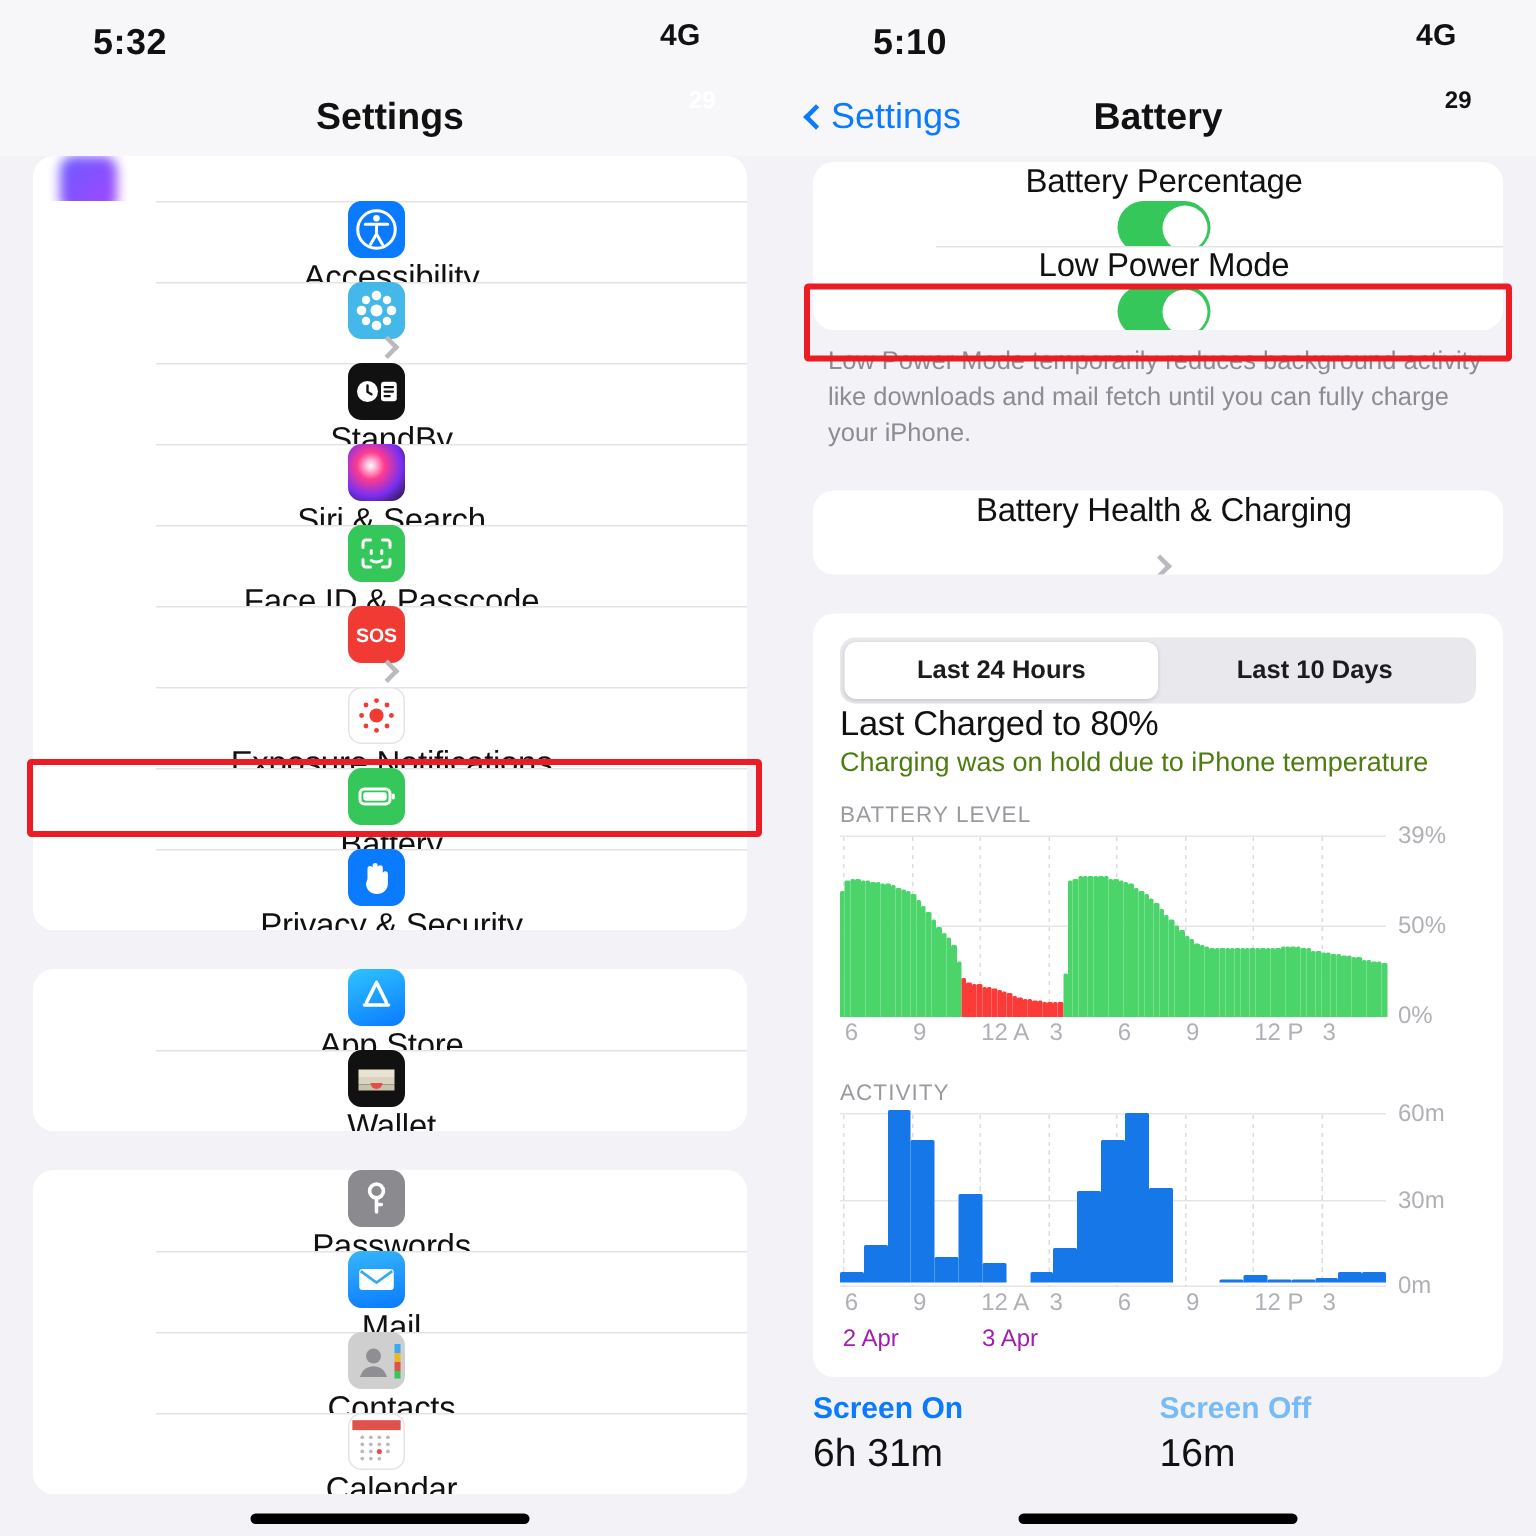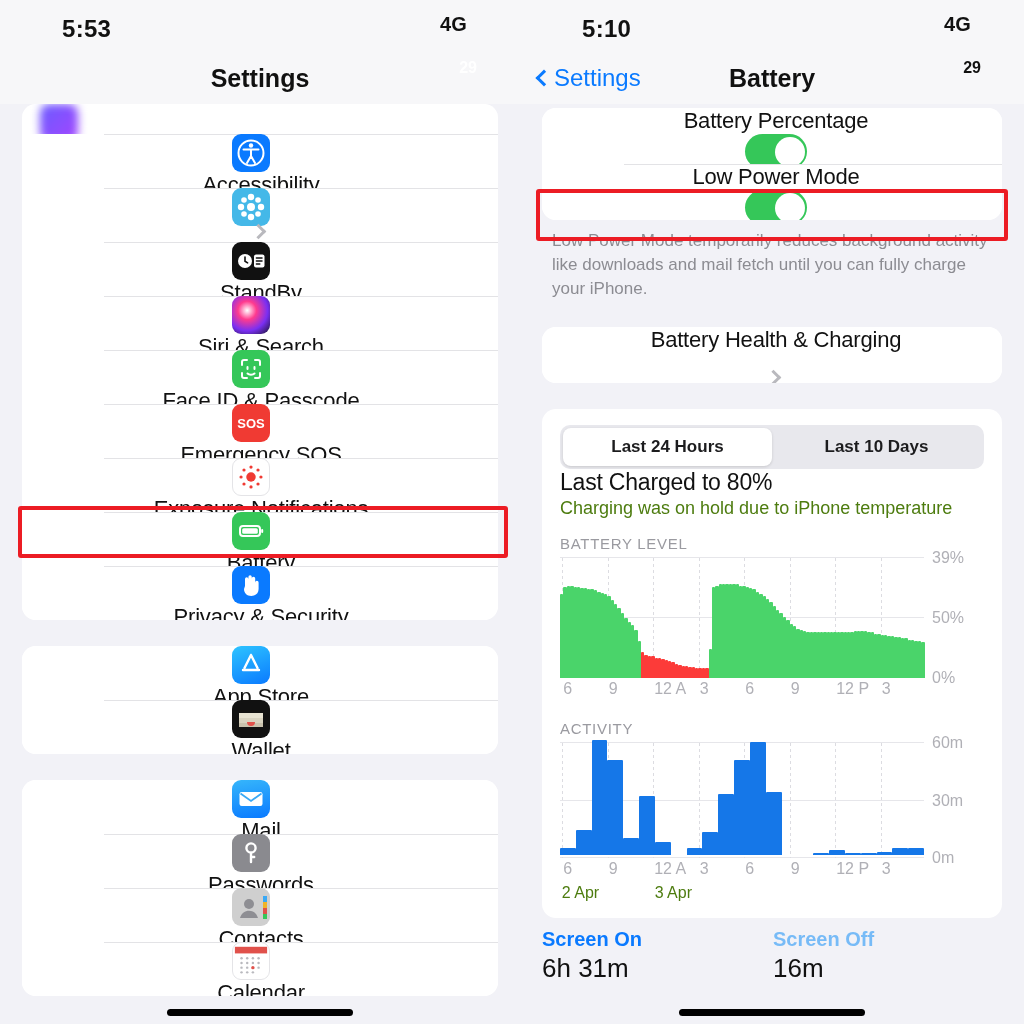--- a/index.html
+++ b/index.html
@@ -168,21 +168,21 @@
   .ylabels span { position: absolute; left: 8px; transform: translateY(-50%); }
   .gridline { position: absolute; left: 0; right: 0; height: 1px; background: #e6e6ea; }
   .vline { position: absolute; top: 0; bottom: 0; width: 1px;
            background: repeating-linear-gradient(to bottom,#dcdce1 0 3px,transparent 3px 6px); }
   .bars { position: absolute; left: 0; right: 0; bottom: 0; top: 0;
           display: flex; align-items: flex-end; gap: 0; }
   .bar { flex: 1; margin: 0 .6px; border-radius: 1px 1px 0 0; }
   .xaxis { position: relative; height: 26px; }
   .xaxis span { position: absolute; font-size: 16px; color: #b0b0b6; transform: translateX(-2px); }
   .dayaxis { position: relative; height: 24px; }
-  .dayaxis span { position: absolute; font-size: 16px; color: #4d7c0f; }
+  .dayaxis span { position: absolute; font-size: 16px; color: #a21caf; }
 
   .stats { display: flex; margin: 10px 20px 0 22px; }
   .stat { flex: 1; }
   .stat .k { font-size: 20px; font-weight: 700; }
   .stat .k.on  { color: #0a7aff; }
   .stat .k.off { color: #77bbf7; }
   .stat .v { font-size: 26px; color: #111; margin-top: 2px; }
 
   .home-indicator {
     position: absolute; bottom: 8px; left: 50%; transform: translateX(-50%);
@@ -191,21 +191,21 @@
   }
 </style>
 </head>
 <body>
 
 <div class="screens">
 
   <div class="phone left">
 
     <div class="statusbar">
-      <div class="status-time">5:53</div>
+      <div class="status-time">5:32</div>
       <div class="status-right">
         <div class="signal">
             <i></i>
             <i></i>
             <i></i>
             <i></i>
           </div>
         <div class="net">4G</div>
         <div class="batt-pill dark">
           <div class="fill"></div>
@@ -284,21 +284,20 @@
                   <path d="M15.5 17v2M22.5 17v2M15.5 23.5c1.6 1.6 5.4 1.6 7 0"></path>
                 </g>
               </svg>
           </div>
           <div class="row-label">Face ID &amp; Passcode</div>
           <div class="chev"></div>
         </div>
 
         <div class="row">
           <div class="app-icon ic-sos">SOS</div>
-          <div class="row-label">Emergency SOS</div>
           <div class="chev"></div>
         </div>
 
         <div class="row">
           <div class="app-icon ic-expo">
             <svg class="glyph" viewBox="0 0 38 38">
                 <circle cx="19" cy="19" r="5" fill="#f03a33"></circle>
                 <g fill="#f03a33">
                   <circle cx="19" cy="8.5" r="1.7"></circle>
                   <circle cx="19" cy="29.5" r="1.7"></circle>
@@ -357,37 +356,37 @@
                 <path d="M15 22h8a4 4 0 01-8 0z" fill="#e0514b"></path>
               </svg>
           </div>
           <div class="row-label">Wallet</div>
           <div class="chev"></div>
         </div>
       </div>
 
       <div class="group">
         <div class="row">
+          <div class="app-icon ic-pass">
+            <svg class="glyph" viewBox="0 0 38 38">
+                <circle cx="19" cy="14" r="4.6" fill="none" stroke="#fff" stroke-width="2.4"></circle>
+                <path d="M19 18.6V28M19 23h3.2" stroke="#fff" stroke-width="2.4" stroke-linecap="round"></path>
+              </svg>
+          </div>
+          <div class="row-label">Passwords</div>
+          <div class="chev"></div>
+        </div>
+        <div class="row">
           <div class="app-icon ic-mail">
             <svg class="glyph" viewBox="0 0 38 38">
                 <rect x="7.5" y="12" width="23" height="14" rx="2.2" fill="#fff"></rect>
                 <path d="M8.5 13.4L19 21l10.5-7.6" stroke="#3aa9f5" stroke-width="1.8" fill="none"></path>
               </svg>
           </div>
           <div class="row-label">Mail</div>
-          <div class="chev"></div>
-        </div>
-        <div class="row">
-          <div class="app-icon ic-pass">
-            <svg class="glyph" viewBox="0 0 38 38">
-                <circle cx="19" cy="14" r="4.6" fill="none" stroke="#fff" stroke-width="2.4"></circle>
-                <path d="M19 18.6V28M19 23h3.2" stroke="#fff" stroke-width="2.4" stroke-linecap="round"></path>
-              </svg>
-          </div>
-          <div class="row-label">Passwords</div>
           <div class="chev"></div>
         </div>
         <div class="row">
           <div class="app-icon ic-contacts">
             <svg class="glyph" viewBox="0 0 38 38">
                 <circle cx="17" cy="16" r="5" fill="#8e8e93"></circle>
                 <path d="M8 30c1.5-5 5-7.2 9-7.2s7.5 2.2 9 7.2z" fill="#8e8e93"></path>
                 <rect x="31" y="8" width="4" height="6" fill="#3aa9f5"></rect>
                 <rect x="31" y="14" width="4" height="6" fill="#f0b429"></rect>
                 <rect x="31" y="20" width="4" height="6" fill="#e0514b"></rect>

